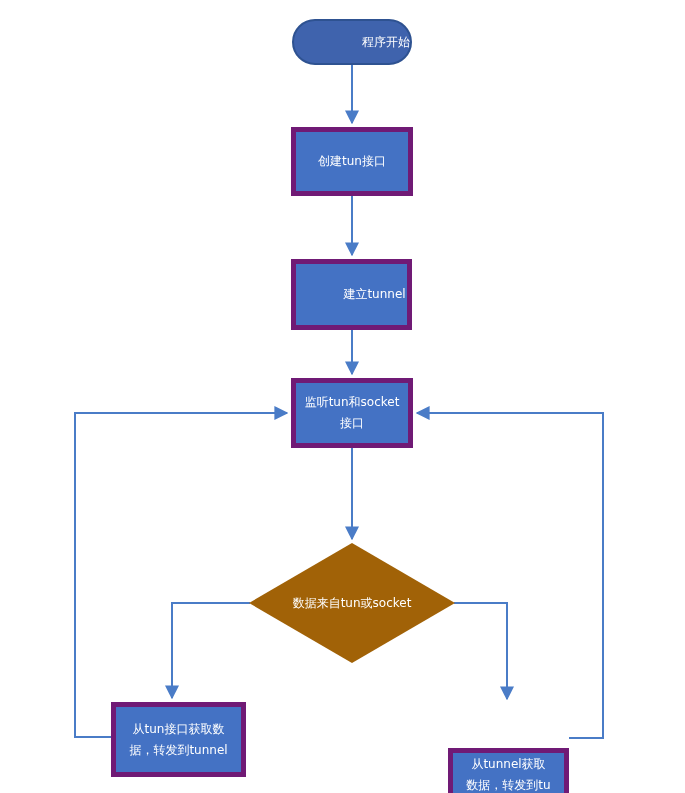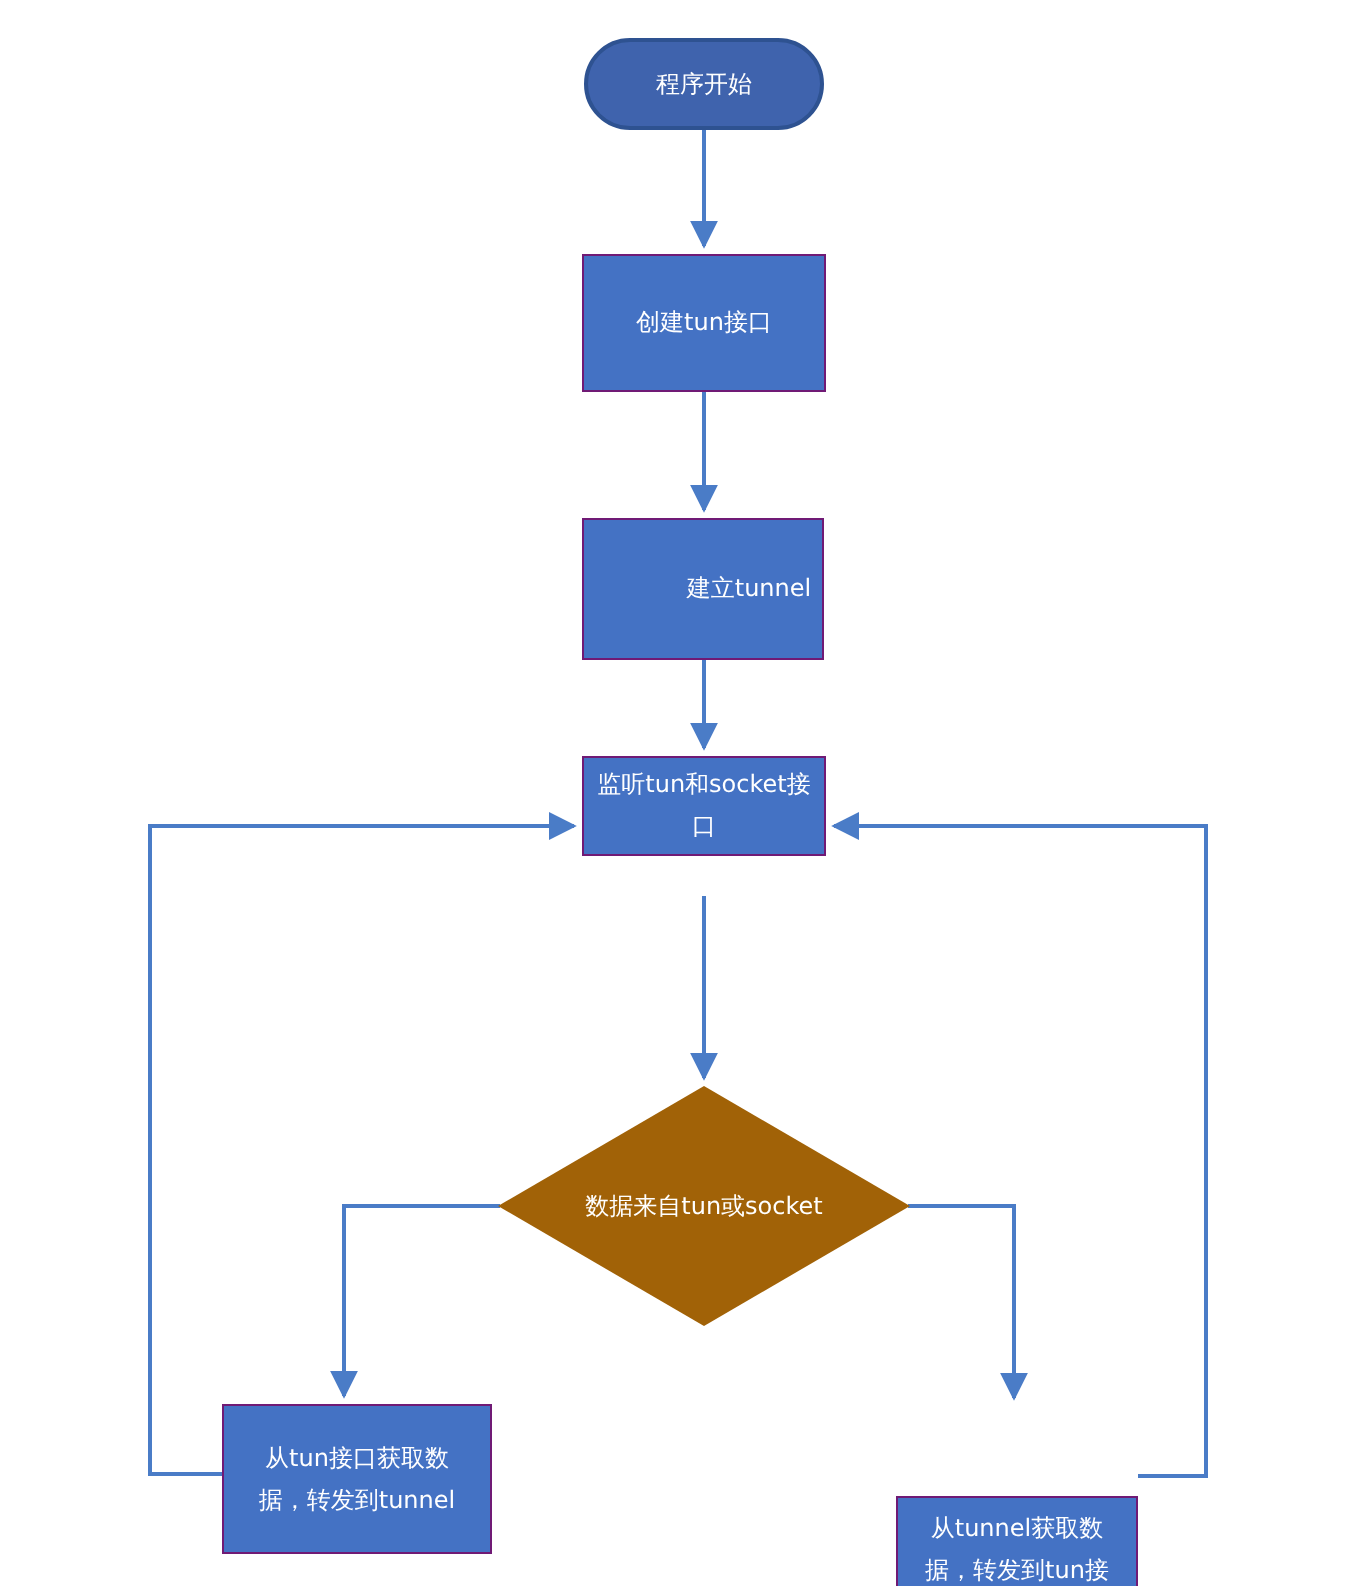--- a/index.html
+++ b/index.html
@@ -28,36 +28,36 @@
     justify-content: center;
     text-align: center;
     color: #ffffff;
     font-size: 12px;
     line-height: 1.75;
     box-sizing: border-box;
     word-break: break-all;
   }
   .process {
     background: #4472C4;
-    border: 1px solid #701a75;
+    border: 5px solid #701a75;
   }
   .terminator {
     background: #3F63AD;
     border: 2px solid #2E5291;
     border-radius: 23px;
   }
   .decision {
     background: #a16207;
     clip-path: polygon(50% 0, 100% 50%, 50% 100%, 0 50%);
   }
   
-  #node-start            { left: 292px; top: 19px;  width: 120px; height: 46px; }
+  #node-start            { left: 292px; top: 19px;  width: 120px; height: 46px; justify-content: flex-end; }
   #node-create-tun       { left: 291px; top: 127px; width: 122px; height: 69px; }
   #node-establish-tunnel { left: 291px; top: 259px; width: 121px; height: 71px; padding-left: 46px; }
-  #node-listen           { left: 291px; top: 378px; width: 122px; height: 50px; padding: 0 5px; }
+  #node-listen           { left: 291px; top: 378px; width: 122px; height: 70px; padding: 0 5px; }
   #node-decision         { left: 249px; top: 543px; width: 206px; height: 120px; }
   #node-from-tun         { left: 111px; top: 702px; width: 135px; height: 75px; padding: 0 11px; }
   #node-from-tunnel      { left: 448px; top: 703px; width: 121px; height: 75px; padding: 0 13px; margin-top: 45px; }
 </style>
 </head>
 <body>
 
 <div class="canvas">
 
   <svg class="connector-layer" width="685" height="793" viewBox="0 0 685 793" xmlns="http://www.w3.org/2000/svg">

